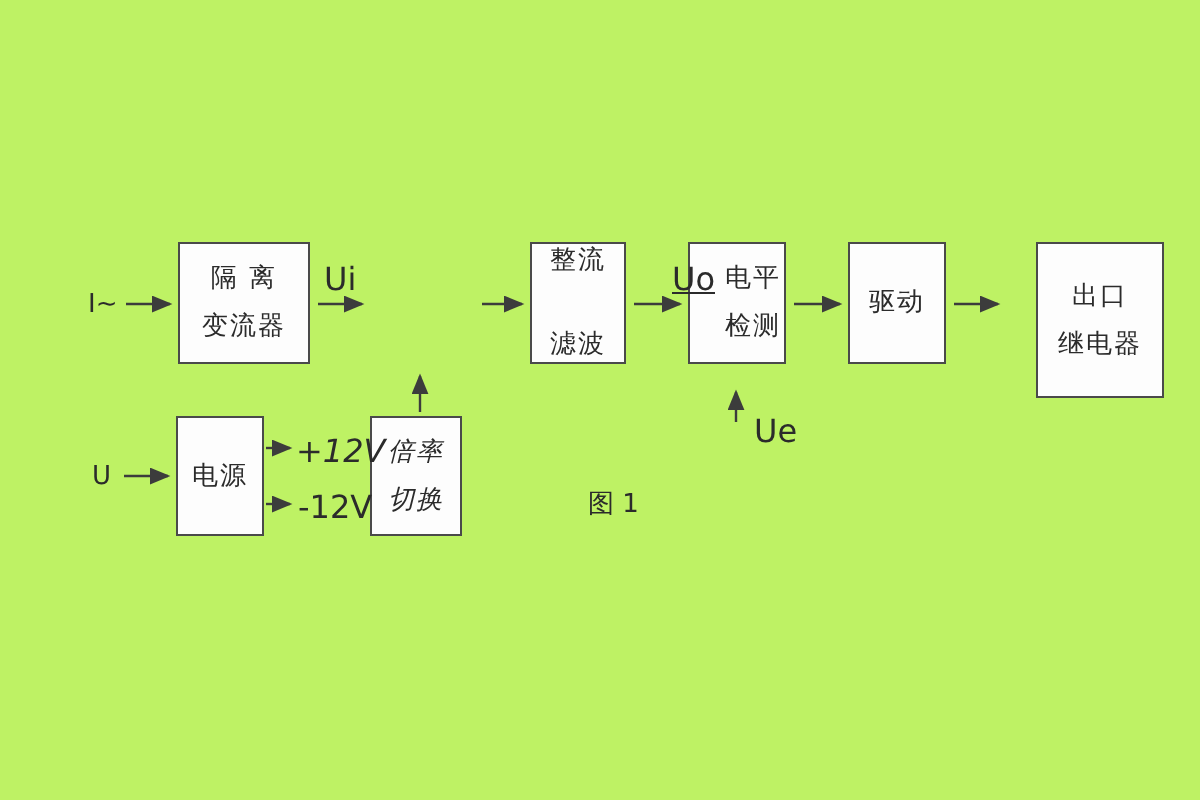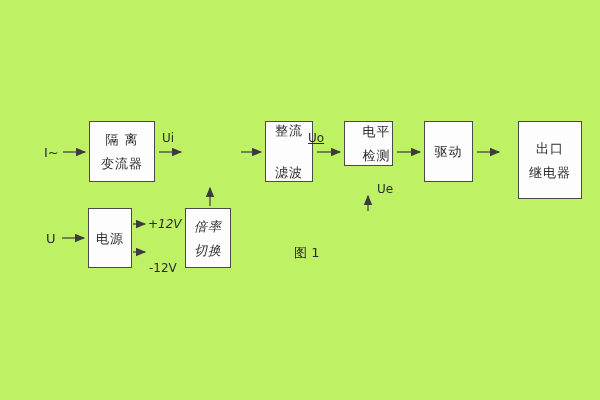--- a/index.html
+++ b/index.html
@@ -25,21 +25,21 @@
     box-sizing:border-box;
     line-height:1;
     white-space:nowrap;
   }
   .lbl{
     position:absolute;
     font-size:13px;
     line-height:1;
     white-space:nowrap;
   }
-  .sig{font-size:12px;}
+  .sig{font-size:16px;}
   svg.wires{position:absolute;left:0;top:0;pointer-events:none;}
 </style>
 </head>
 <body>
 
 <div class="canvas">
 
   <svg class="wires" width="600" height="400" viewBox="0 0 600 400">
     <defs>
       <marker id="ah" markerWidth="9" markerHeight="8" refX="7.5" refY="3.5" orient="auto">
@@ -65,21 +65,21 @@
     <span>隔 离</span>
     <span>变流器</span>
   </div>
 
 
   <div class="box" style="left:265px;top:121px;width:48px;height:61px;gap:29px;">
     <span>整流</span>
     <span>滤波</span>
   </div>
 
-  <div class="box" style="left:344px;top:121px;width:49px;height:45px;padding-left:16px;">
+  <div class="box" style="left:344px;top:121px;width:49px;height:61px;padding-left:16px;">
     <span>电平</span>
     <span>检测</span>
   </div>
 
   <div class="box" style="left:424px;top:121px;width:49px;height:61px;">
     <span>驱动</span>
   </div>
 
   <div class="box" style="left:518px;top:121px;width:64px;height:78px;">
     <span>出口</span>
@@ -92,19 +92,19 @@
 
   <div class="box" style="left:185px;top:208px;width:46px;height:60px;font-style:italic;">
     <span>倍率</span>
     <span>切换</span>
   </div>
 
 
   <span class="lbl" style="left:44px;top:146px;">I~</span>
   <span class="lbl" style="left:46px;top:232px;">U</span>
   <span class="lbl sig" style="left:162px;top:132px;">Ui</span>
-  <span class="lbl sig" style="left:308px;top:132px;text-decoration:underline;">Uo</span>
-  <span class="lbl sig" style="left:377px;top:183px;">Ue</span>
+  <span class="lbl sig" style="left:336px;top:132px;text-decoration:underline;">Uo</span>
+  <span class="lbl sig" style="left:377px;top:208px;">Ue</span>
   <span class="lbl sig" style="left:148px;top:218px;font-style:italic;">+12V</span>
-  <span class="lbl sig" style="left:149px;top:262px;">-12V</span>
+  <span class="lbl sig" style="left:149px;top:246px;">-12V</span>
   <span class="lbl" style="left:294px;top:246px;text-align:right;">图 1</span>
 
 </div>
 
 </body></html>

